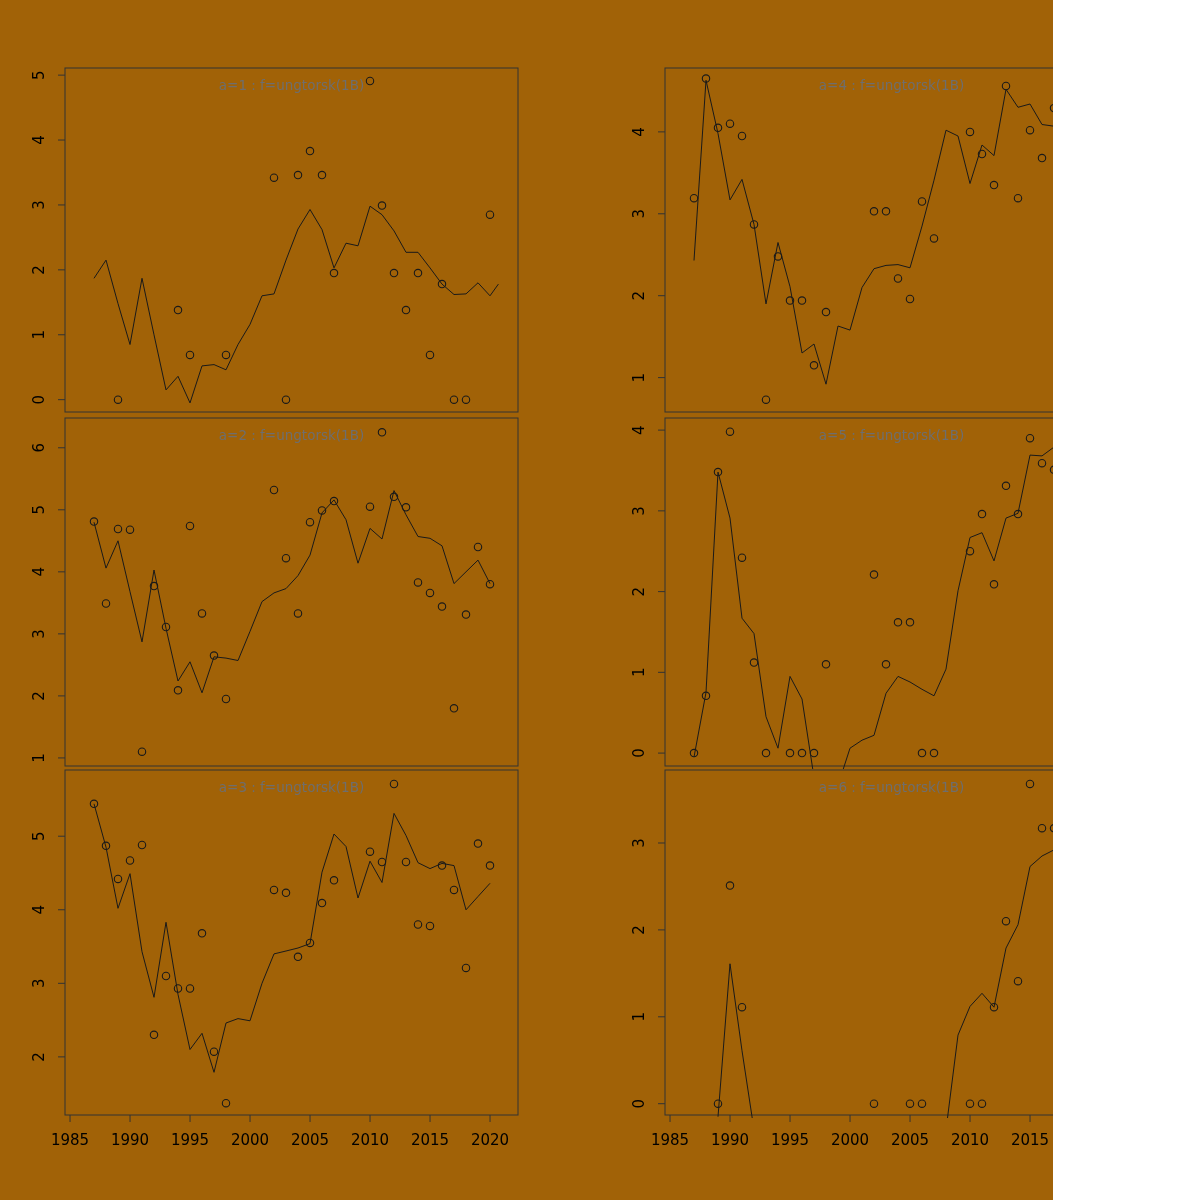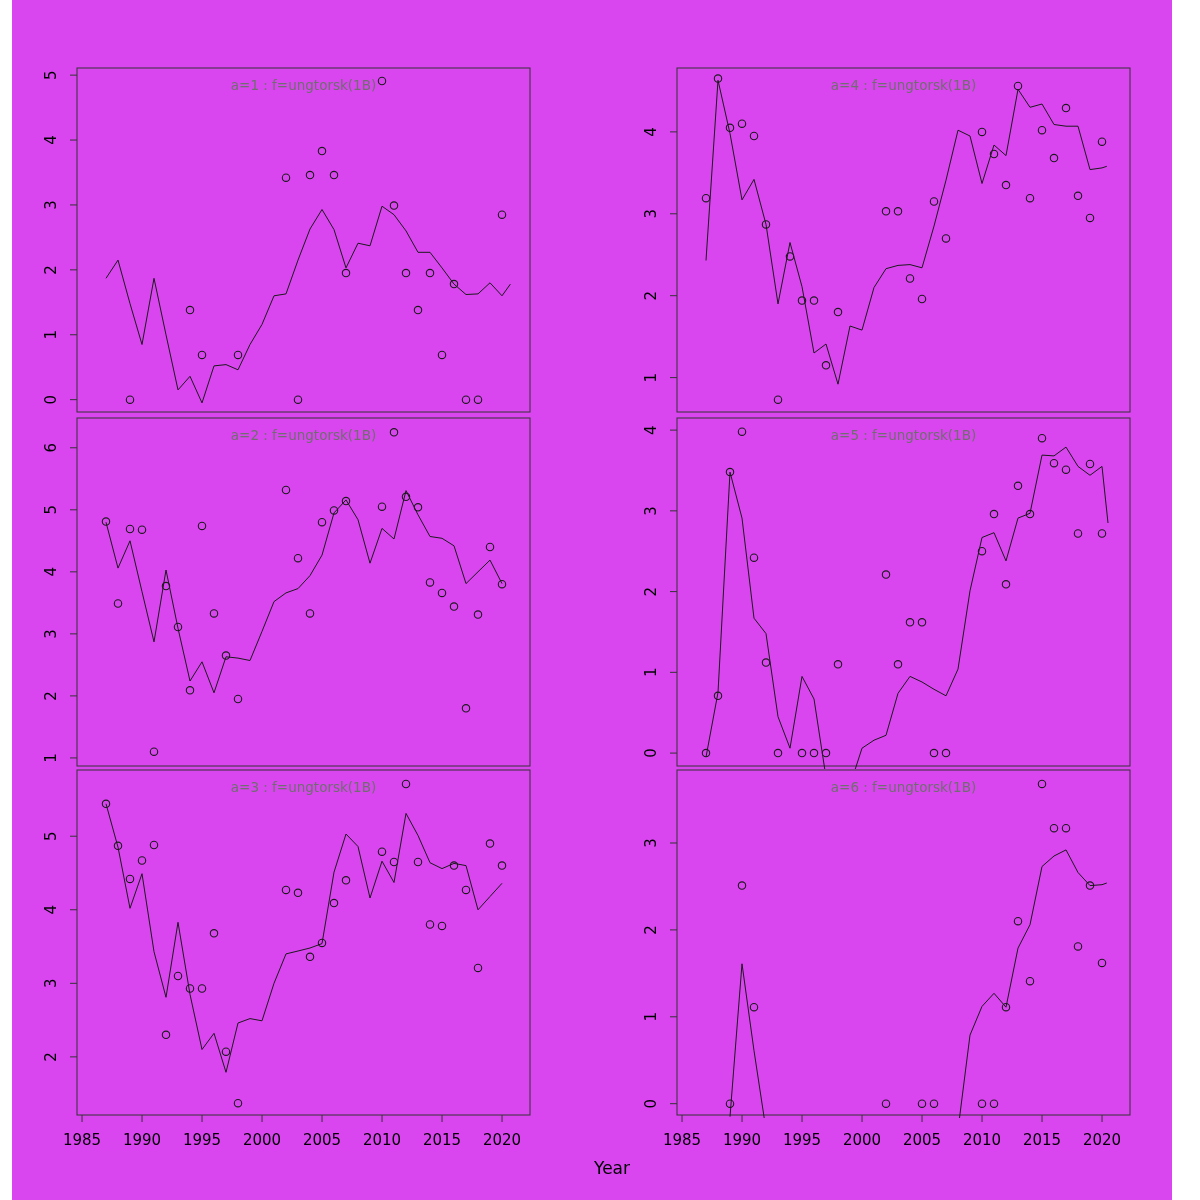--- a/index.html
+++ b/index.html
@@ -1,18 +1,18 @@
 <!DOCTYPE html>
 <html><head>
 <meta charset="utf-8">
 <style>
   html,body{margin:0;padding:0;background:#fff;}
   .canvas{
-    position:relative;width:1160px;height:1200px;background:#d946ef;
-    font-family:"DejaVu Sans","Liberation Sans",sans-serif;overflow:hidden;margin-left:12px;
+    position:relative;width:1053px;height:1200px;background:#a16207;
+    font-family:"DejaVu Sans","Liberation Sans",sans-serif;overflow:hidden;
   }
   svg{position:absolute;left:0;top:0;}
   .xlabel{
     position:absolute;left:0;top:1158px;width:1200px;text-align:center;
     font-size:17px;color:#000;
   }
   text{font-family:"DejaVu Sans","Liberation Sans",sans-serif;}
 </style>
 </head>
 <body>
@@ -303,14 +303,13 @@
         <circle cx="1006.0" cy="921.2" r="3.7" fill="none" stroke="#1a1a1a" stroke-width="1.1" clip-path="url(#clip-a6)"></circle>
         <circle cx="1018.0" cy="981.2" r="3.7" fill="none" stroke="#1a1a1a" stroke-width="1.1" clip-path="url(#clip-a6)"></circle>
         <circle cx="1030.0" cy="783.9" r="3.7" fill="none" stroke="#1a1a1a" stroke-width="1.1" clip-path="url(#clip-a6)"></circle>
         <circle cx="1042.0" cy="828.2" r="3.7" fill="none" stroke="#1a1a1a" stroke-width="1.1" clip-path="url(#clip-a6)"></circle>
         <circle cx="1054.0" cy="828.2" r="3.7" fill="none" stroke="#1a1a1a" stroke-width="1.1" clip-path="url(#clip-a6)"></circle>
         <circle cx="1066.0" cy="946.4" r="3.7" fill="none" stroke="#1a1a1a" stroke-width="1.1" clip-path="url(#clip-a6)"></circle>
         <circle cx="1078.0" cy="885.6" r="3.7" fill="none" stroke="#1a1a1a" stroke-width="1.1" clip-path="url(#clip-a6)"></circle>
         <circle cx="1090.0" cy="962.9" r="3.7" fill="none" stroke="#1a1a1a" stroke-width="1.1" clip-path="url(#clip-a6)"></circle>
       </g>
     </svg>
-  <div class="xlabel">Year</div>
 </div>
 
 </body></html>

